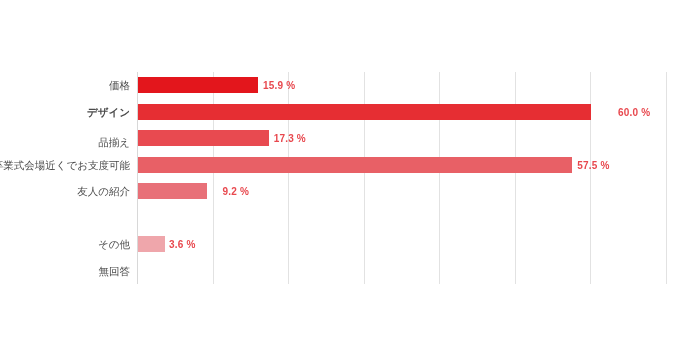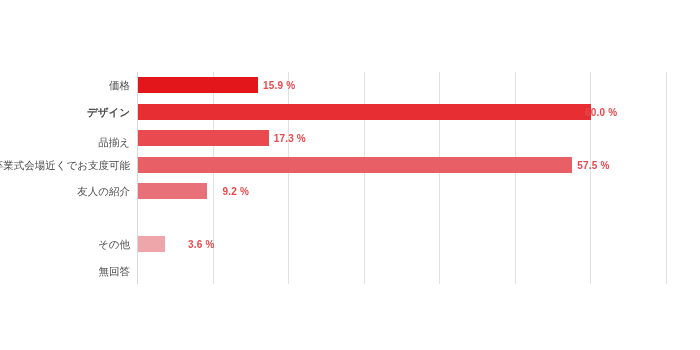--- a/index.html
+++ b/index.html
@@ -133,41 +133,41 @@
     <div class="axis-baseline"></div>
     <div class="rows">
         <div class="row" style="top: 0px; height: 26.5px;">
           <span class="cat-label" style="color: rgb(74, 74, 74);">価格</span>
           <div class="bar" style="width: 120.061px; background: rgb(227, 22, 28);"></div>
           <span class="bar-value" style="left: 120.061px; color: rgb(232, 72, 78);">15.9 %</span>
         </div>
         <div class="row" style="top: 26.5px; height: 26.5px;">
           <span class="cat-label" style="color: rgb(74, 74, 74); font-weight: bold;">デザイン</span>
           <div class="bar" style="width: 453.061px; background: rgb(230, 46, 51);"></div>
-          <span class="bar-value" style="left: 442px; color: rgb(232, 72, 78);">60.0 %</span>
+          <span class="bar-value" style="left: 475px; color: rgb(232, 72, 78);">60.0 %</span>
         </div>
         <div class="row" style="top: 53px; height: 26.5px;">
           <span class="cat-label" style="color: rgb(74, 74, 74); margin-top: 8px;">品揃え</span>
           <div class="bar" style="width: 130.633px; background: rgb(232, 74, 80);"></div>
           <span class="bar-value" style="left: 130.633px; color: rgb(232, 72, 78);">17.3 %</span>
         </div>
         <div class="row" style="top: 79.5px; height: 26.5px;">
           <span class="cat-label" style="color: rgb(74, 74, 74);">卒業式会場近くでお支度可能</span>
           <div class="bar" style="width: 434.184px; background: rgb(232, 96, 102);"></div>
           <span class="bar-value" style="left: 434.184px; color: rgb(232, 72, 78);">57.5 %</span>
         </div>
         <div class="row" style="top: 106px; height: 26.5px;">
           <span class="cat-label" style="color: rgb(74, 74, 74);">友人の紹介</span>
           <div class="bar" style="width: 69.4694px; background: rgb(232, 112, 120);"></div>
           <span class="bar-value" style="left: 69.4694px; color: rgb(232, 72, 78); margin-left: 16px;">9.2 %</span>
         </div>
         <div class="row" style="top: 159px; height: 26.5px;">
           <span class="cat-label" style="color: rgb(74, 74, 74);">その他</span>
           <div class="bar" style="width: 27.1837px; background: rgb(239, 166, 171);"></div>
-          <span class="bar-value" style="left: 45px; color: rgb(232, 72, 78);">3.6 %</span>
+          <span class="bar-value" style="left: 26px; color: rgb(232, 72, 78);">3.6 %</span>
         </div>
         <div class="row" style="top: 185.5px; height: 26.5px;">
           <span class="cat-label" style="color: rgb(74, 74, 74);">無回答</span>
         </div>
       </div>
   </div>
 
 </div>
 
 </body></html>

